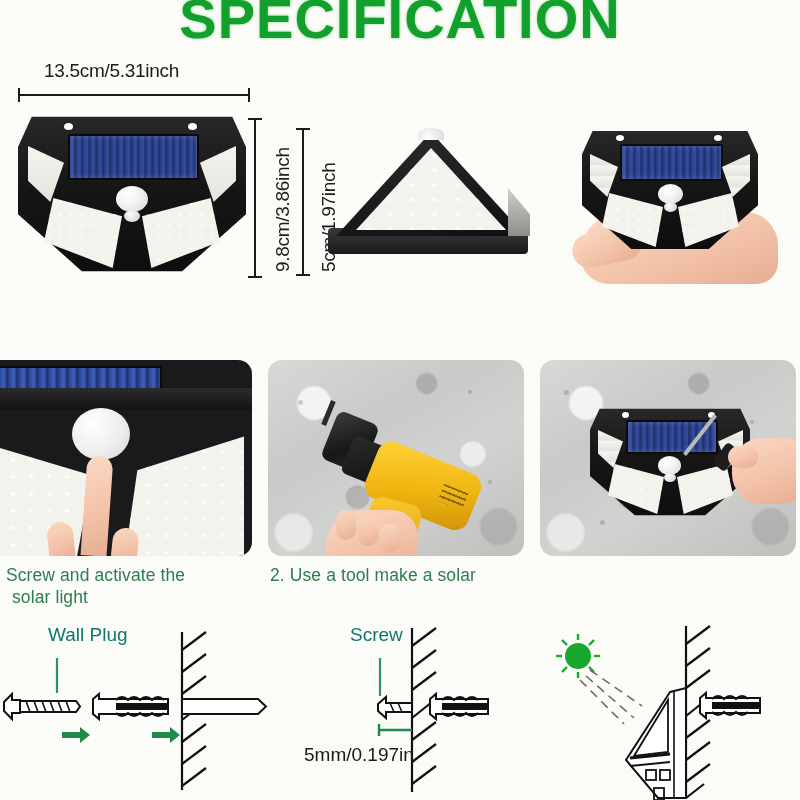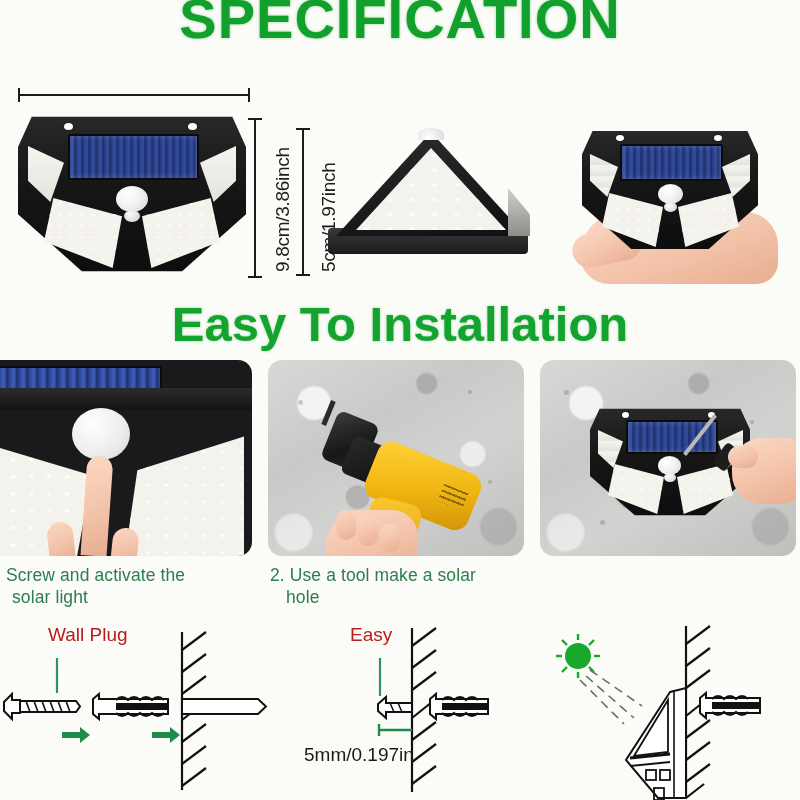--- a/index.html
+++ b/index.html
@@ -93,30 +93,31 @@
     background-size:17% 20%;
   }
   .sidewing{position:absolute;background:linear-gradient(180deg,#f6f5f0,#e3e2dc);}
   .screwhole{position:absolute;border-radius:50%;background:#ffffff;box-shadow:0 0 2px rgba(0,0,0,.6);}
 
   
   .hand{position:absolute;background:linear-gradient(160deg,#fbd8c4 0%,#f3c3a9 55%,#e7ad92 100%);}
 
   
   .lineart{position:absolute;}
-  .lbl{font-size:19px;color:#b91c1c;white-space:nowrap;}
+  .lbl{font-size:19px;color:#0f766e;white-space:nowrap;}
   .lbl-dim{font-size:19px;color:#1a1a1a;white-space:nowrap;}
 </style>
 </head>
 <body style="background: rgb(251, 251, 247);">
 
 <div class="stage">
 
   <div class="abs" id="spec-title">SPECIFICATION</div>
 
+  <div class="abs dimtext" style="left:44px;top:60px;">13.5cm/5.31inch</div>
 
   <div class="abs" style="left:18px;top:88px;width:232px;height:14px;">
     <div class="dimline" style="left:0;top:6px;width:232px;height:2px;"></div>
     <div class="dimline" style="left:0;top:0;width:2px;height:14px;"></div>
     <div class="dimline" style="left:230px;top:0;width:2px;height:14px;"></div>
   </div>
 
   <div class="abs dimtext vert" style="left:272px;top:272px;">9.8cm/3.86inch</div>
   <div class="abs" style="left:248px;top:118px;width:14px;height:160px;">
     <div class="dimline" style="left:6px;top:0;width:2px;height:160px;"></div>
@@ -173,21 +174,20 @@
       <div class="solar" style="left:38px;top:18px;width:99px;height:33px;"></div>
       <div class="sidewing ledsmall" style="left:8px;top:28px;width:28px;height:43px;clip-path:polygon(0 0,100% 30%,62% 100%,0 62%);background-size:22% 26%;"></div>
       <div class="sidewing ledsmall" style="left:140px;top:28px;width:28px;height:43px;clip-path:polygon(100% 0,100% 62%,38% 100%,0 30%);background-size:22% 26%;"></div>
       <div class="pir" style="left:76px;top:58px;width:25px;height:20px;"></div>
       <div class="pirbase" style="left:82px;top:76px;width:13px;height:10px;"></div>
       <div class="ledpanel ledgrid" style="left:20px;top:67px;width:61px;height:54px;clip-path:polygon(12% 0,100% 26%,88% 100%,0 62%);background-size:17% 20%;"></div>
       <div class="ledpanel ledgrid" style="left:96px;top:67px;width:61px;height:54px;clip-path:polygon(0 26%,88% 0,100% 62%,12% 100%);background-size:17% 20%;"></div>
     </div>
   </div>
 
-  <div class="abs" id="install-title">Easy To Installation</div>
 
   <div class="photo" style="left:-8px;top:360px;width:260px;height:196px;border-radius:0 14px 14px 0;background:#1a1a1c;">
 
     <div class="abs" style="left:-4px;top:6px;width:170px;height:22px;
                 background:repeating-linear-gradient(90deg,#2e4a9b 0,#4060bd 4px,#20306c 7px,#2e4a9b 10px);
                 border:2px solid #0c0c0d;"></div>
     <div class="abs" style="left:0;top:28px;width:260px;height:22px;background:linear-gradient(180deg,#2b2b2d,#131314);"></div>
 
     <div class="abs" style="left:80px;top:48px;width:58px;height:52px;border-radius:50%;
                 background:radial-gradient(circle at 36% 30%,#ffffff,#ececec 60%,#d2d2d2);"></div>
@@ -258,21 +258,20 @@
   </div>
 
   <div class="abs caption" style="left:-4px;top:564px;width:250px;">
     <span>.</span>
     <span>Screw and activate the</span>
     <span class="ind">solar light</span>
   </div>
   <div class="abs caption" style="left:270px;top:564px;width:250px;">
     <span>2.</span>
     <span>Use a tool make a solar</span>
-    <span class="ind">hole</span>
   </div>
 
   <div class="lineart" style="left:0px;top:620px;width:270px;height:180px;">
     <div class="abs lbl" style="left:48px;top:4px;">Wall Plug</div>
     <svg width="270" height="180" viewBox="0 0 270 180">
 
       <line x1="57" y1="38" x2="57" y2="73" stroke="#2f8f74" stroke-width="2.2"></line>
 
       <g fill="none" stroke="#111" stroke-width="2">
         <path d="M4 82 L12 74 L12 80 L20 80 L20 93 L12 93 L12 99 L4 91 Z" fill="#fff"></path>
@@ -303,21 +302,21 @@
         <line x1="182" y1="122" x2="206" y2="104"></line>
         <line x1="182" y1="144" x2="206" y2="126"></line>
         <line x1="182" y1="166" x2="206" y2="148"></line>
       </g>
 
       <path d="M182 79 L258 79 L266 86.5 L258 94 L182 94 Z" fill="#fff" stroke="#111" stroke-width="2"></path>
     </svg>
   </div>
 
   <div class="lineart" style="left:270px;top:620px;width:270px;height:180px;">
-    <div class="abs lbl" style="left:80px;top:4px;">Easy</div>
+    <div class="abs lbl" style="left:80px;top:4px;">Screw</div>
     <div class="abs lbl-dim" style="left:34px;top:124px;">5mm/0.197in</div>
     <svg width="270" height="180" viewBox="0 0 270 180">
       <line x1="110" y1="38" x2="110" y2="76" stroke="#2f8f74" stroke-width="2.2"></line>
 
       <g stroke="#111" stroke-width="2.2">
         <line x1="142" y1="8" x2="142" y2="172"></line>
         <line x1="142" y1="26" x2="166" y2="8"></line>
         <line x1="142" y1="48" x2="166" y2="30"></line>
         <line x1="142" y1="70" x2="166" y2="52"></line>
         <line x1="142" y1="98" x2="162" y2="82"></line>

